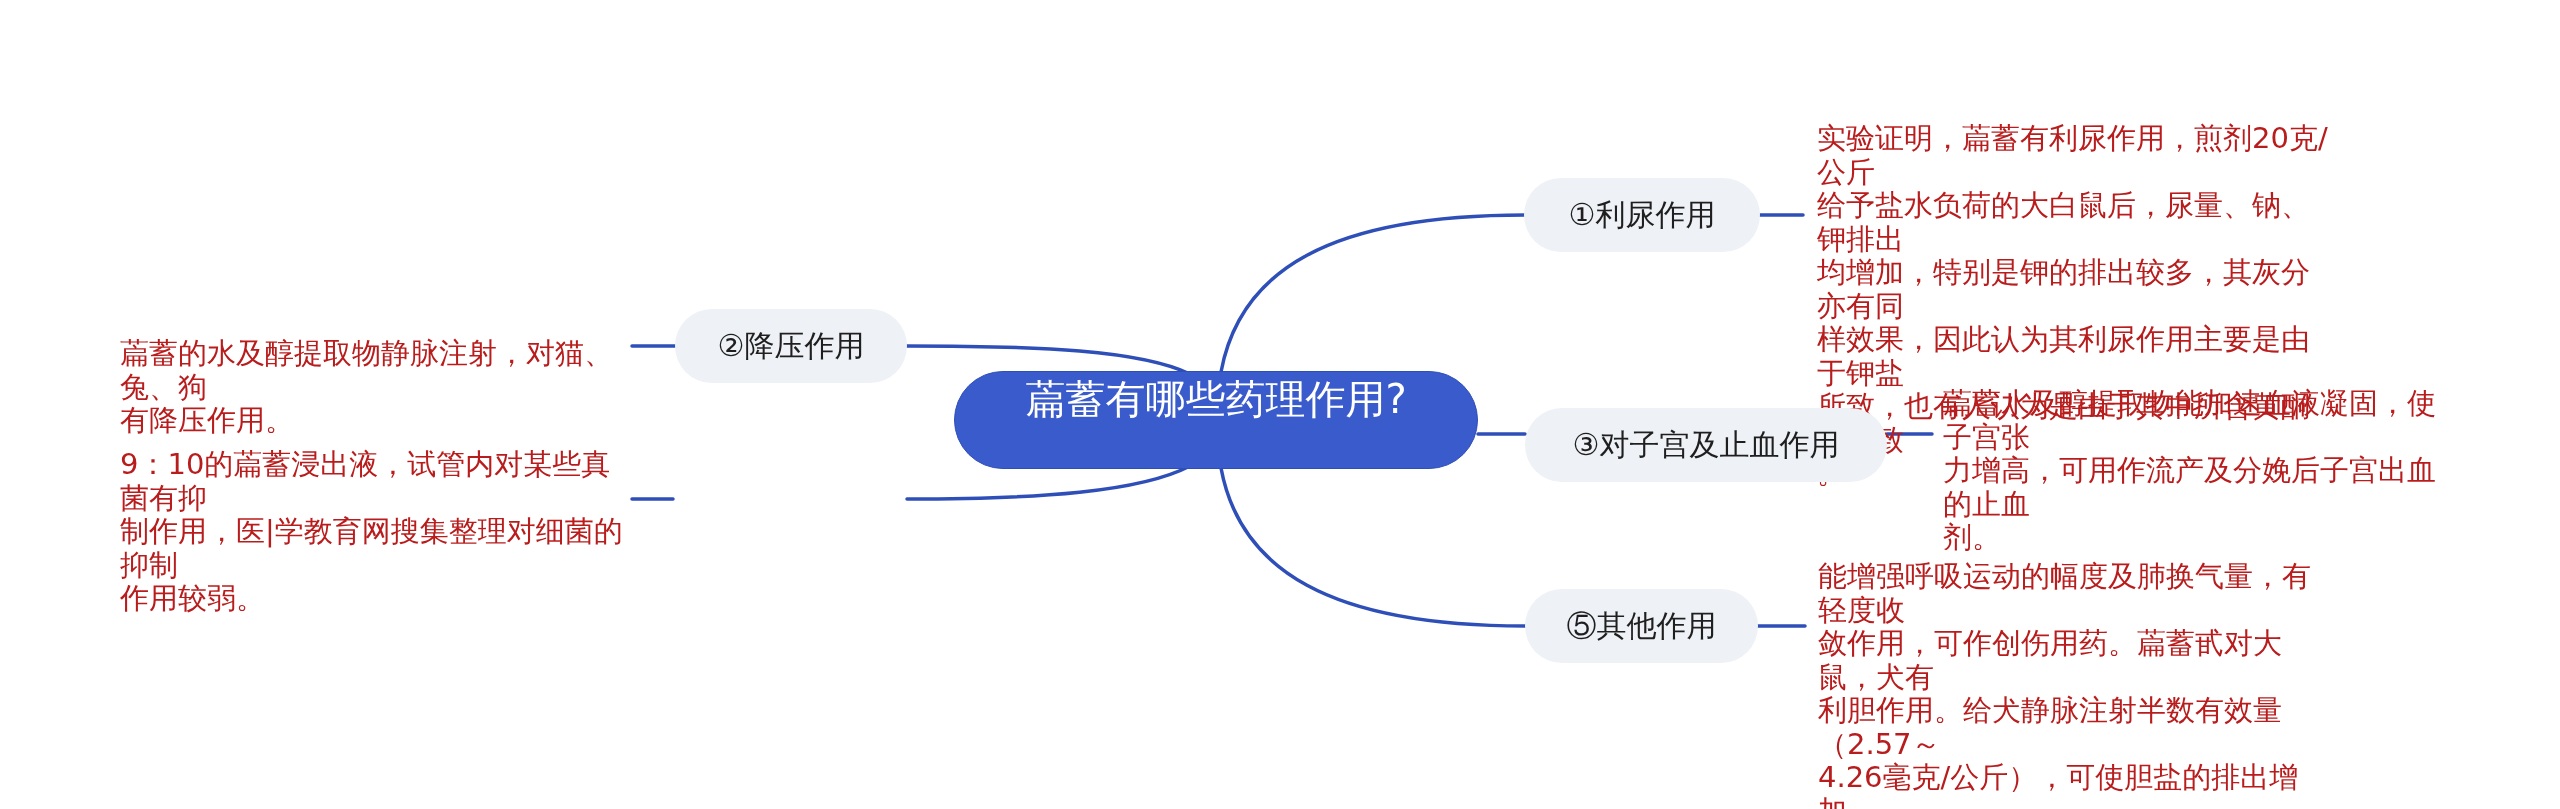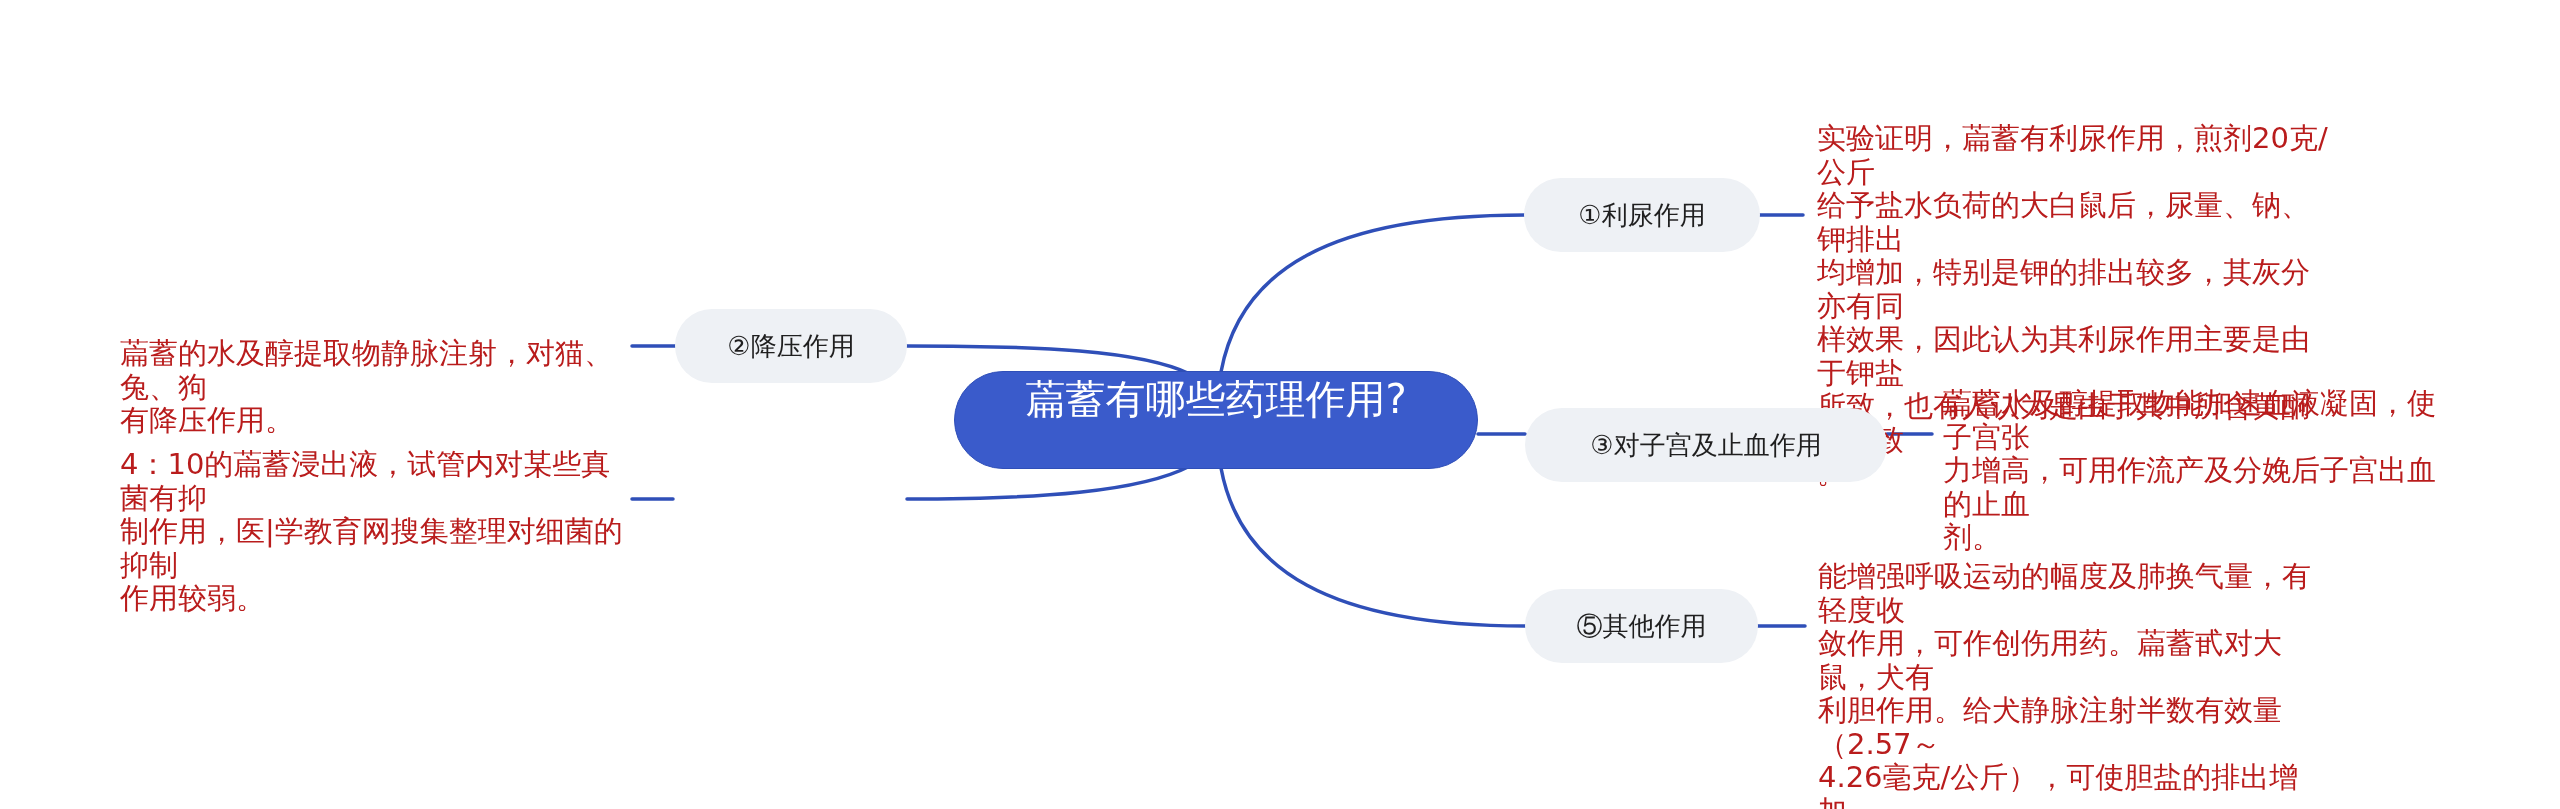--- a/index.html
+++ b/index.html
@@ -10,21 +10,21 @@
   .root {
     position: absolute; left: 954px; top: 371px; width: 524px; height: 98px;
     background: #3a5bcb; border-radius: 49px; color: #ffffff;
     display: flex; align-items: flex-start; justify-content: center;
     font-size: 40px; letter-spacing: 0px; box-sizing: border-box;
     border: 1.5px solid #2f4fb8;
   }
   .branch {
     position: absolute; height: 74px; background: #eef1f5; border-radius: 37px;
     display: flex; align-items: center; justify-content: center;
-    font-size: 26px; color: #1f1f1f; box-sizing: border-box; white-space: nowrap;
+    font-size: 30px; color: #1f1f1f; box-sizing: border-box; white-space: nowrap;
   }
   .note {
     position: absolute; font-size: 29px; line-height: 33.5px; color: #b91c1c;
     white-space: pre-line;
   }
 </style>
 </head>
 <body>
 
 <div id="canvas">
@@ -70,21 +70,21 @@
   <div class="note" style="left:120px; top:311px; width:500px;margin-top:26px;">萹蓄的水及醇提取物静脉注射，对猫、兔、狗
 有降压作用。</div>
 
   <div class="branch" style="left:1525px; top:398px; width:362px;margin-top:10px;">
     <span>③对子宫及止血作用</span>
   </div>
   <div class="note" style="left:1943px; top:387px; width:520px;">萹蓄水及醇提取物能加速血液凝固，使子宫张
 力增高，可用作流产及分娩后子宫出血的止血
 剂。</div>
 
-  <div class="note" style="left:120px; top:448px; width:510px;">4：10的萹蓄浸出液，试管内对某些真菌有抑
+  <div class="note" style="left:120px; top:448px; width:510px;">9：10的萹蓄浸出液，试管内对某些真菌有抑
 制作用，医|学教育网搜集整理对细菌的抑制
 作用较弱。</div>
 
   <div class="branch" style="left:1525px; top:589px; width:233px;font-family:Liberation Mono, monospace;">
     <span>⑤其他作用</span>
   </div>
   <div class="note" style="left:1818px; top:560px; width:520px;">能增强呼吸运动的幅度及肺换气量，有轻度收
 敛作用，可作创伤用药。萹蓄甙对大鼠，犬有
 利胆作用。给犬静脉注射半数有效量（2.57～
 4.26毫克/公斤），可使胆盐的排出增加。</div>

